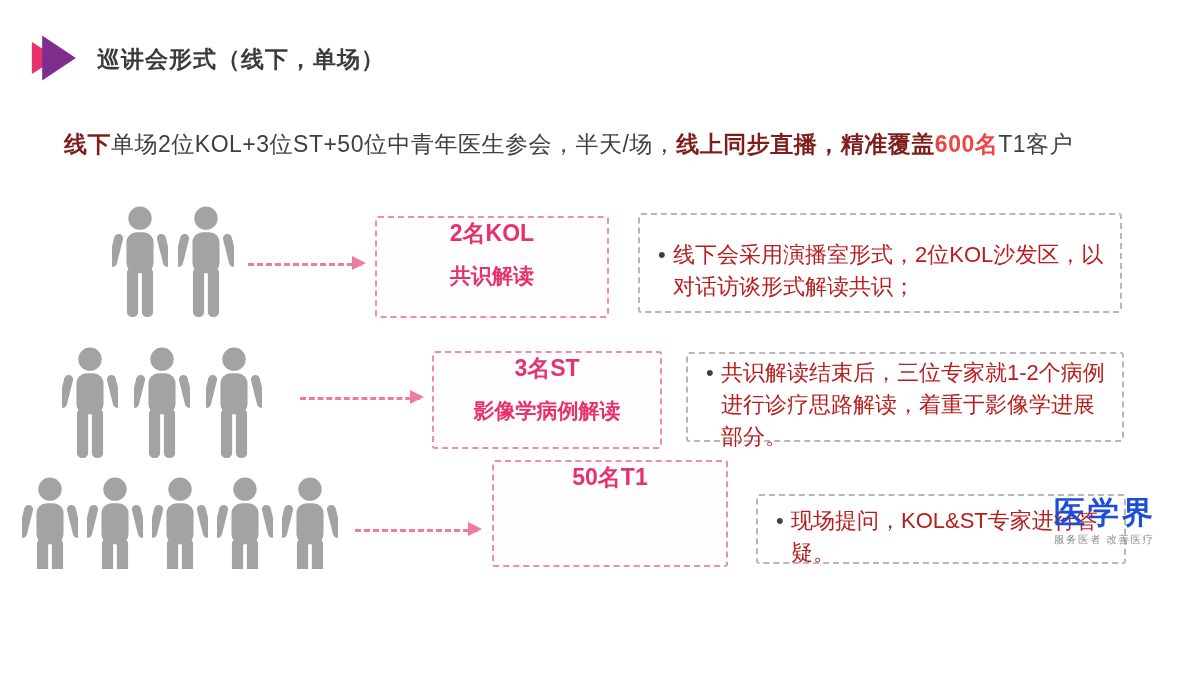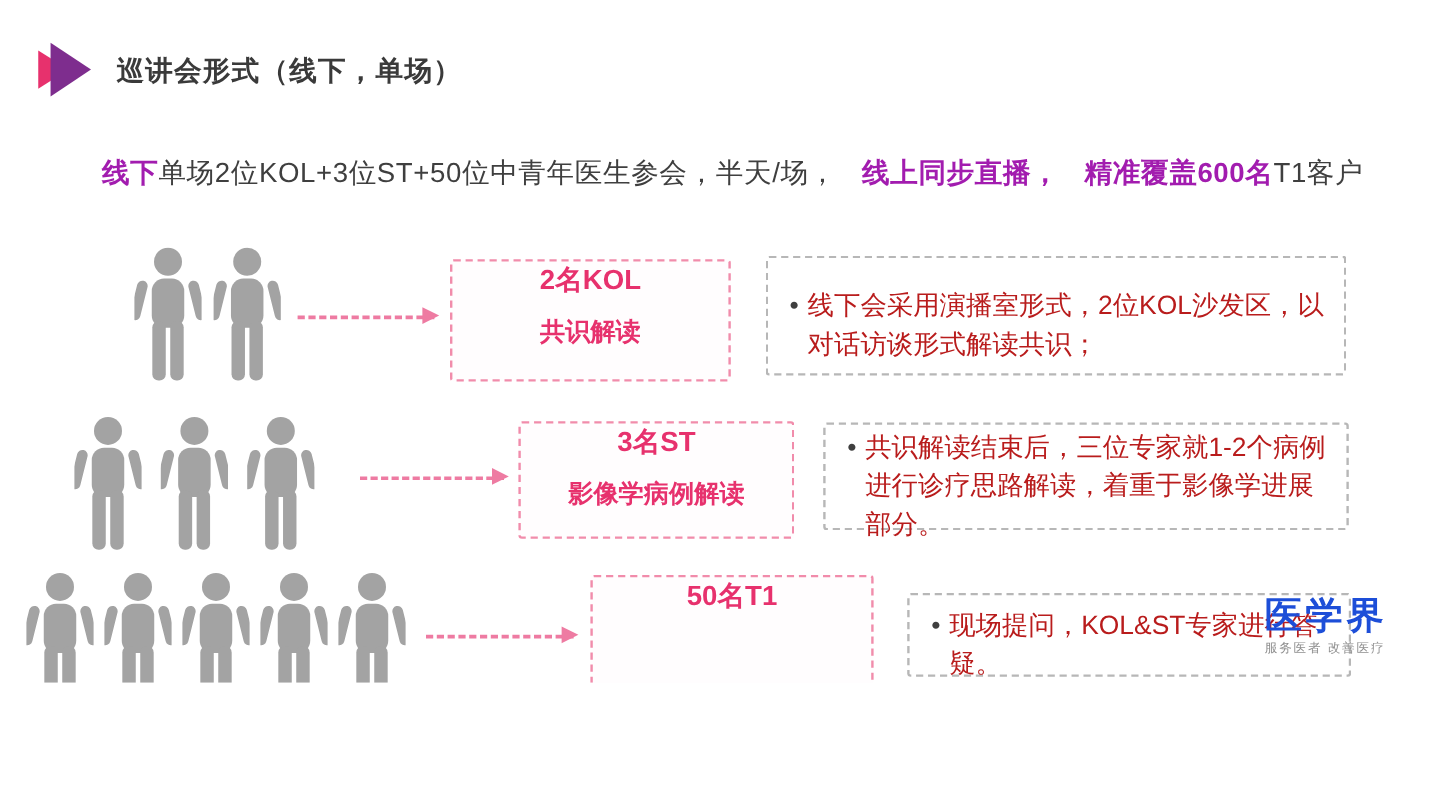--- a/index.html
+++ b/index.html
@@ -5,22 +5,22 @@
   html,body{margin:0;padding:0;background:#ffffff;}
   .slide{
     position:relative;width:1200px;height:569px;background:#ffffff;overflow:hidden;
     font-family:"Liberation Sans","DejaVu Sans",sans-serif;color:#3f3f3f;
   }
   
   .logo-mark{position:absolute;left:30px;top:33px;width:58px;height:50px;}
   .slide-title{position:absolute;left:97px;top:44px;font-size:23px;font-weight:bold;color:#3a3a3a;letter-spacing:1px;}
   
   .subtitle{position:absolute;left:64px;top:129px;font-size:23px;color:#3f3f3f;white-space:nowrap;letter-spacing:.5px;}
-  .subtitle .b{font-weight:bold;color:#a21caf;margin-left:21px;}
-  .subtitle .pink{font-weight:bold;color:#a21caf;text-align:center;}
+  .subtitle .b{font-weight:bold;color:#7f1d1d;}
+  .subtitle .pink{font-weight:bold;color:#ef4444;text-align:center;}
   
   .people-group{position:absolute;display:flex;}
   .person{width:56px;height:112px;display:block;}
   
   .flow-arrow{position:absolute;height:0;}
   .flow-arrow .line{border-top:3px dashed #ee7ba2;width:100%;}
   .flow-arrow .head{
     position:absolute;right:-4px;top:-7.5px;width:0;height:0;
     border-left:14px solid #ee7ba2;border-top:7px solid transparent;border-bottom:7px solid transparent;
   }
@@ -207,21 +207,21 @@
           <rect x="47.5" y="30" width="9.5" height="36" rx="4.75" transform="rotate(-14 52.25 32)"></rect>
           <rect x="16" y="66" width="12" height="53" rx="5.5"></rect>
           <rect x="32" y="66" width="12" height="53" rx="5.5"></rect>
         </g>
       </svg>
     </div>
   <div class="flow-arrow" style="left:355px;top:529px;width:123px;">
     <div class="line"></div>
     <div class="head"></div>
   </div>
-  <div class="pink-box" style="left:492px;top:479px;width:232px;height:103px;">
+  <div class="pink-box" style="left:492px;top:460px;width:232px;height:103px;">
     <div class="l1">50名T1</div>
   </div>
   <div class="gray-box" style="left:756px;top:494px;width:370px;height:70px;">
     <ul>
       <li>现场提问，KOL&amp;ST专家进行答疑。</li>
     </ul>
   </div>
 
   <div class="brand">
     <div class="name">医学界</div>

